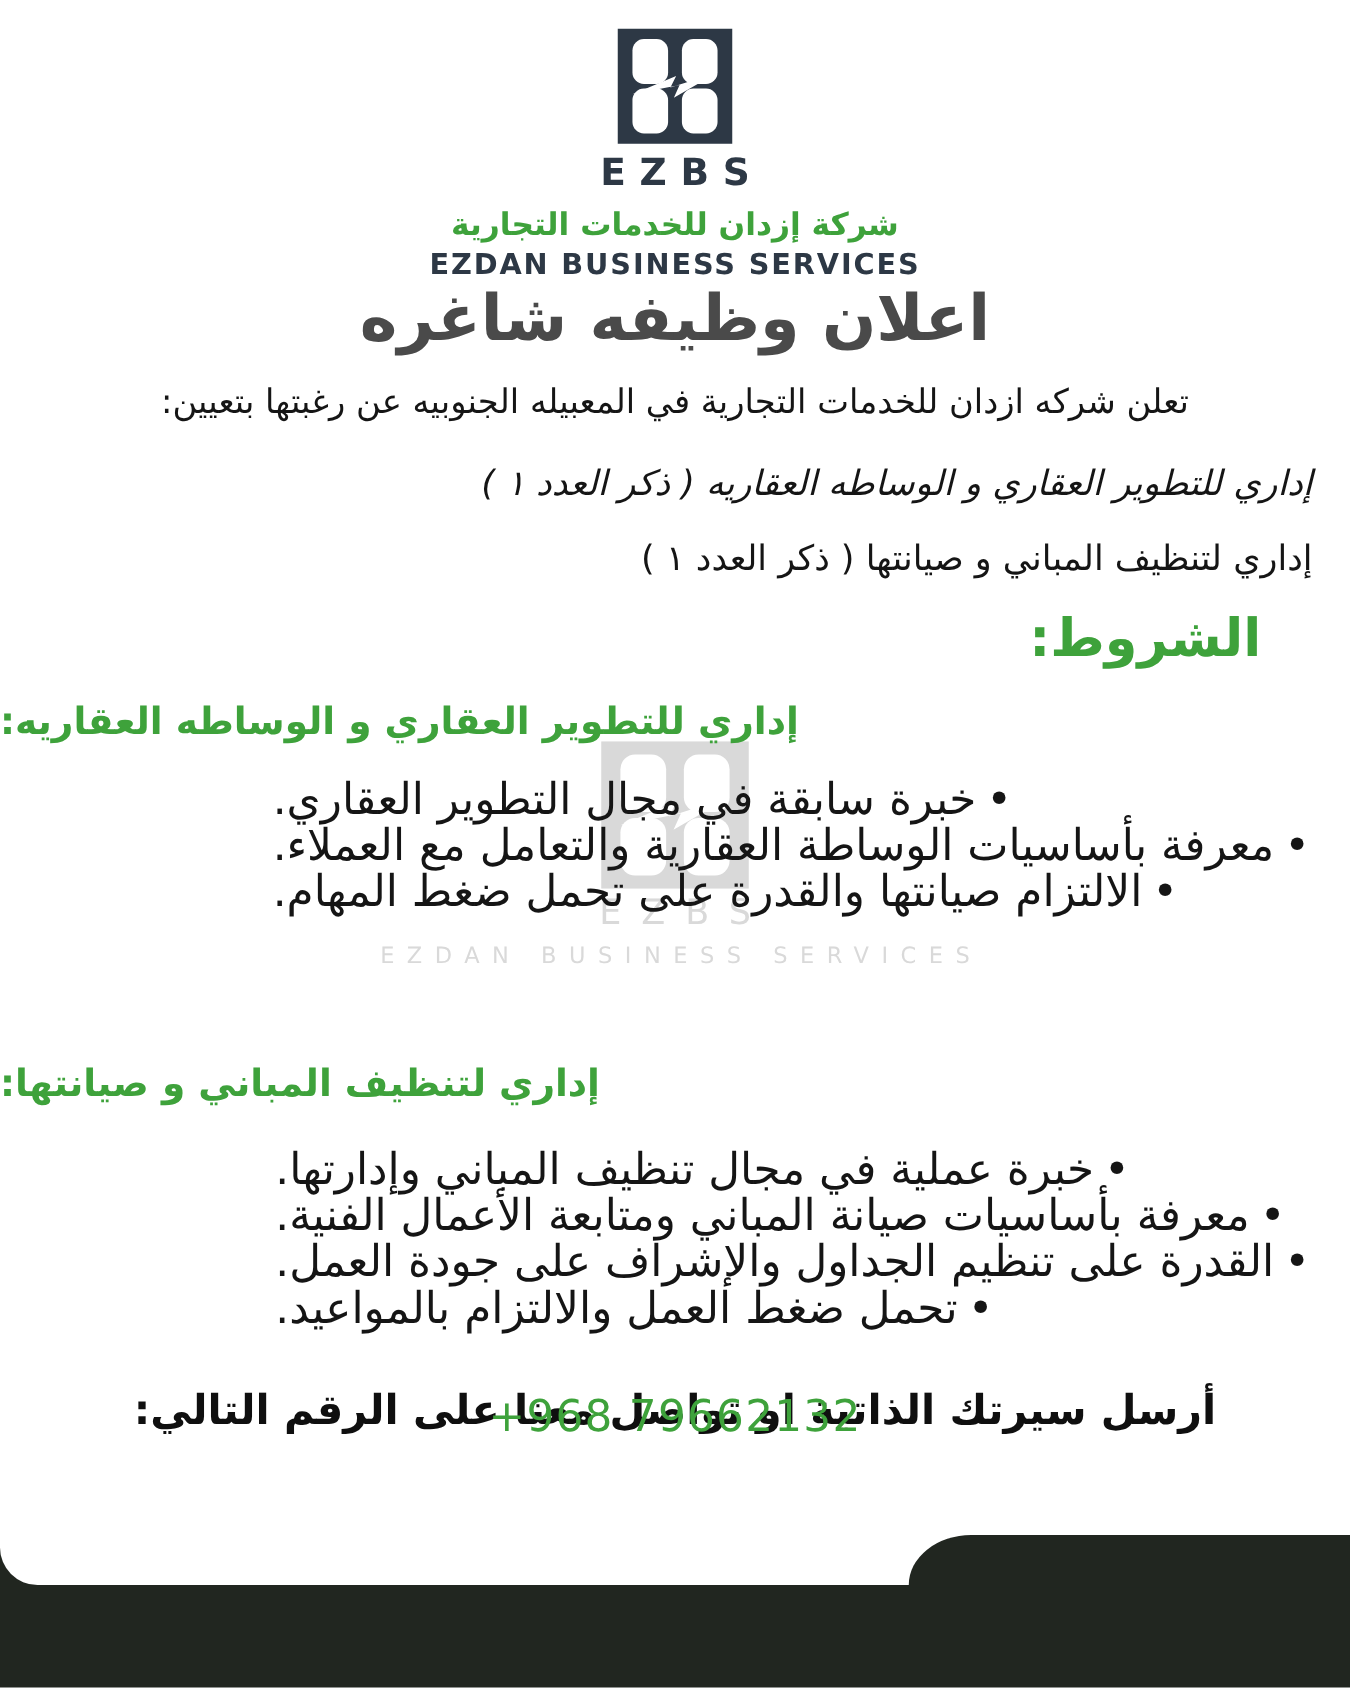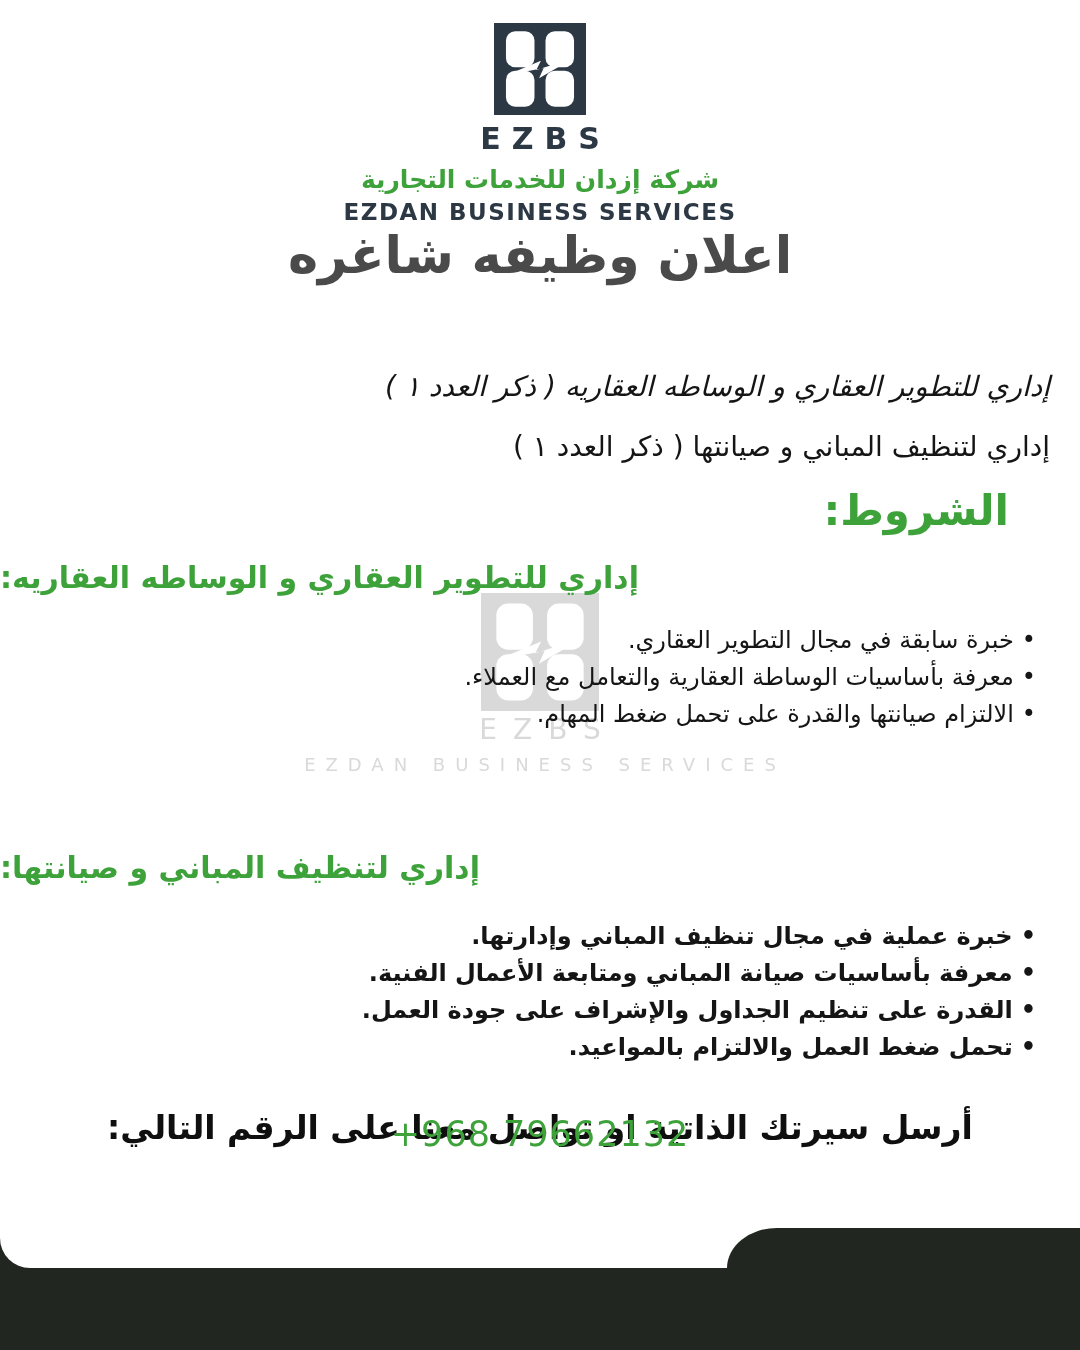--- a/index.html
+++ b/index.html
@@ -36,24 +36,24 @@
   .role{position:absolute;right:30px;direction:rtl;font-size:28px;color:var(--text);
         z-index:2;white-space:nowrap;}
   .role-1{top:370px;font-style:italic;}
   .role-2{top:430px;}
   .conditions{position:absolute;top:486px;right:71px;direction:rtl;font-size:42px;
         font-weight:bold;color:var(--green);z-index:2;}
   .section-heading{position:absolute;left:0;right:0;text-align:left;direction:rtl;
         font-size:30px;font-weight:bold;color:var(--green);z-index:2;white-space:nowrap;}
   .heading-1{top:560px;}
   .heading-2{top:850px;}
-  .bullets{position:absolute;right:44px;direction:rtl;text-align:right;font-size:24px;
+  .bullets{position:absolute;right:32px;direction:rtl;text-align:left;font-size:35px;
         color:var(--text);line-height:37px;z-index:2;}
   .bullets-1{top:622px;}
-  .bullets-2{top:918px;font-weight:bold;}
+  .bullets-2{top:918px;}
   .bullet::before{content:"\2022";margin-left:8px;}
   .cta{position:absolute;top:1108px;left:0;right:0;text-align:center;direction:rtl;
         font-size:33px;font-weight:bold;color:#0f0f0f;z-index:2;white-space:nowrap;}
   .phone{position:absolute;top:1114px;left:0;right:0;text-align:center;direction:ltr;
         font-size:35px;color:var(--green);letter-spacing:1px;z-index:2;}
 </style>
 </head>
 <body>
 
 <div class="page">
@@ -82,20 +82,21 @@
       <rect x="56" y="52" width="31" height="39" rx="10" fill="#ffffff"></rect>
       <polygon points="13,57 51,41 46,51 87,38 49,60 54,49" fill="#ffffff"></polygon>
     </svg>
     <div class="brand-short">EZBS</div>
     <div class="brand-ar">شركة إزدان للخدمات التجارية</div>
     <div class="brand-en">EZDAN BUSINESS SERVICES</div>
   </div>
 
   <div class="title">اعلان وظيفه شاغره</div>
 
+  <div class="intro">تعلن شركه ازدان للخدمات التجارية في المعبيله الجنوبيه عن رغبتها بتعيين:</div>
 
   <div class="role role-1">إداري للتطوير العقاري و الوساطه العقاريه ( ذكر العدد ١ )</div>
   <div class="role role-2">إداري لتنظيف المباني و صيانتها ( ذكر العدد ١ )</div>
 
   <div class="conditions">الشروط:</div>
 
   <div class="section-heading heading-1">إداري للتطوير العقاري و الوساطه العقاريه:</div>
   <div class="bullets bullets-1">
     <div class="bullet">خبرة سابقة في مجال التطوير العقاري.</div>
     <div class="bullet">معرفة بأساسيات الوساطة العقارية والتعامل مع العملاء.</div>

